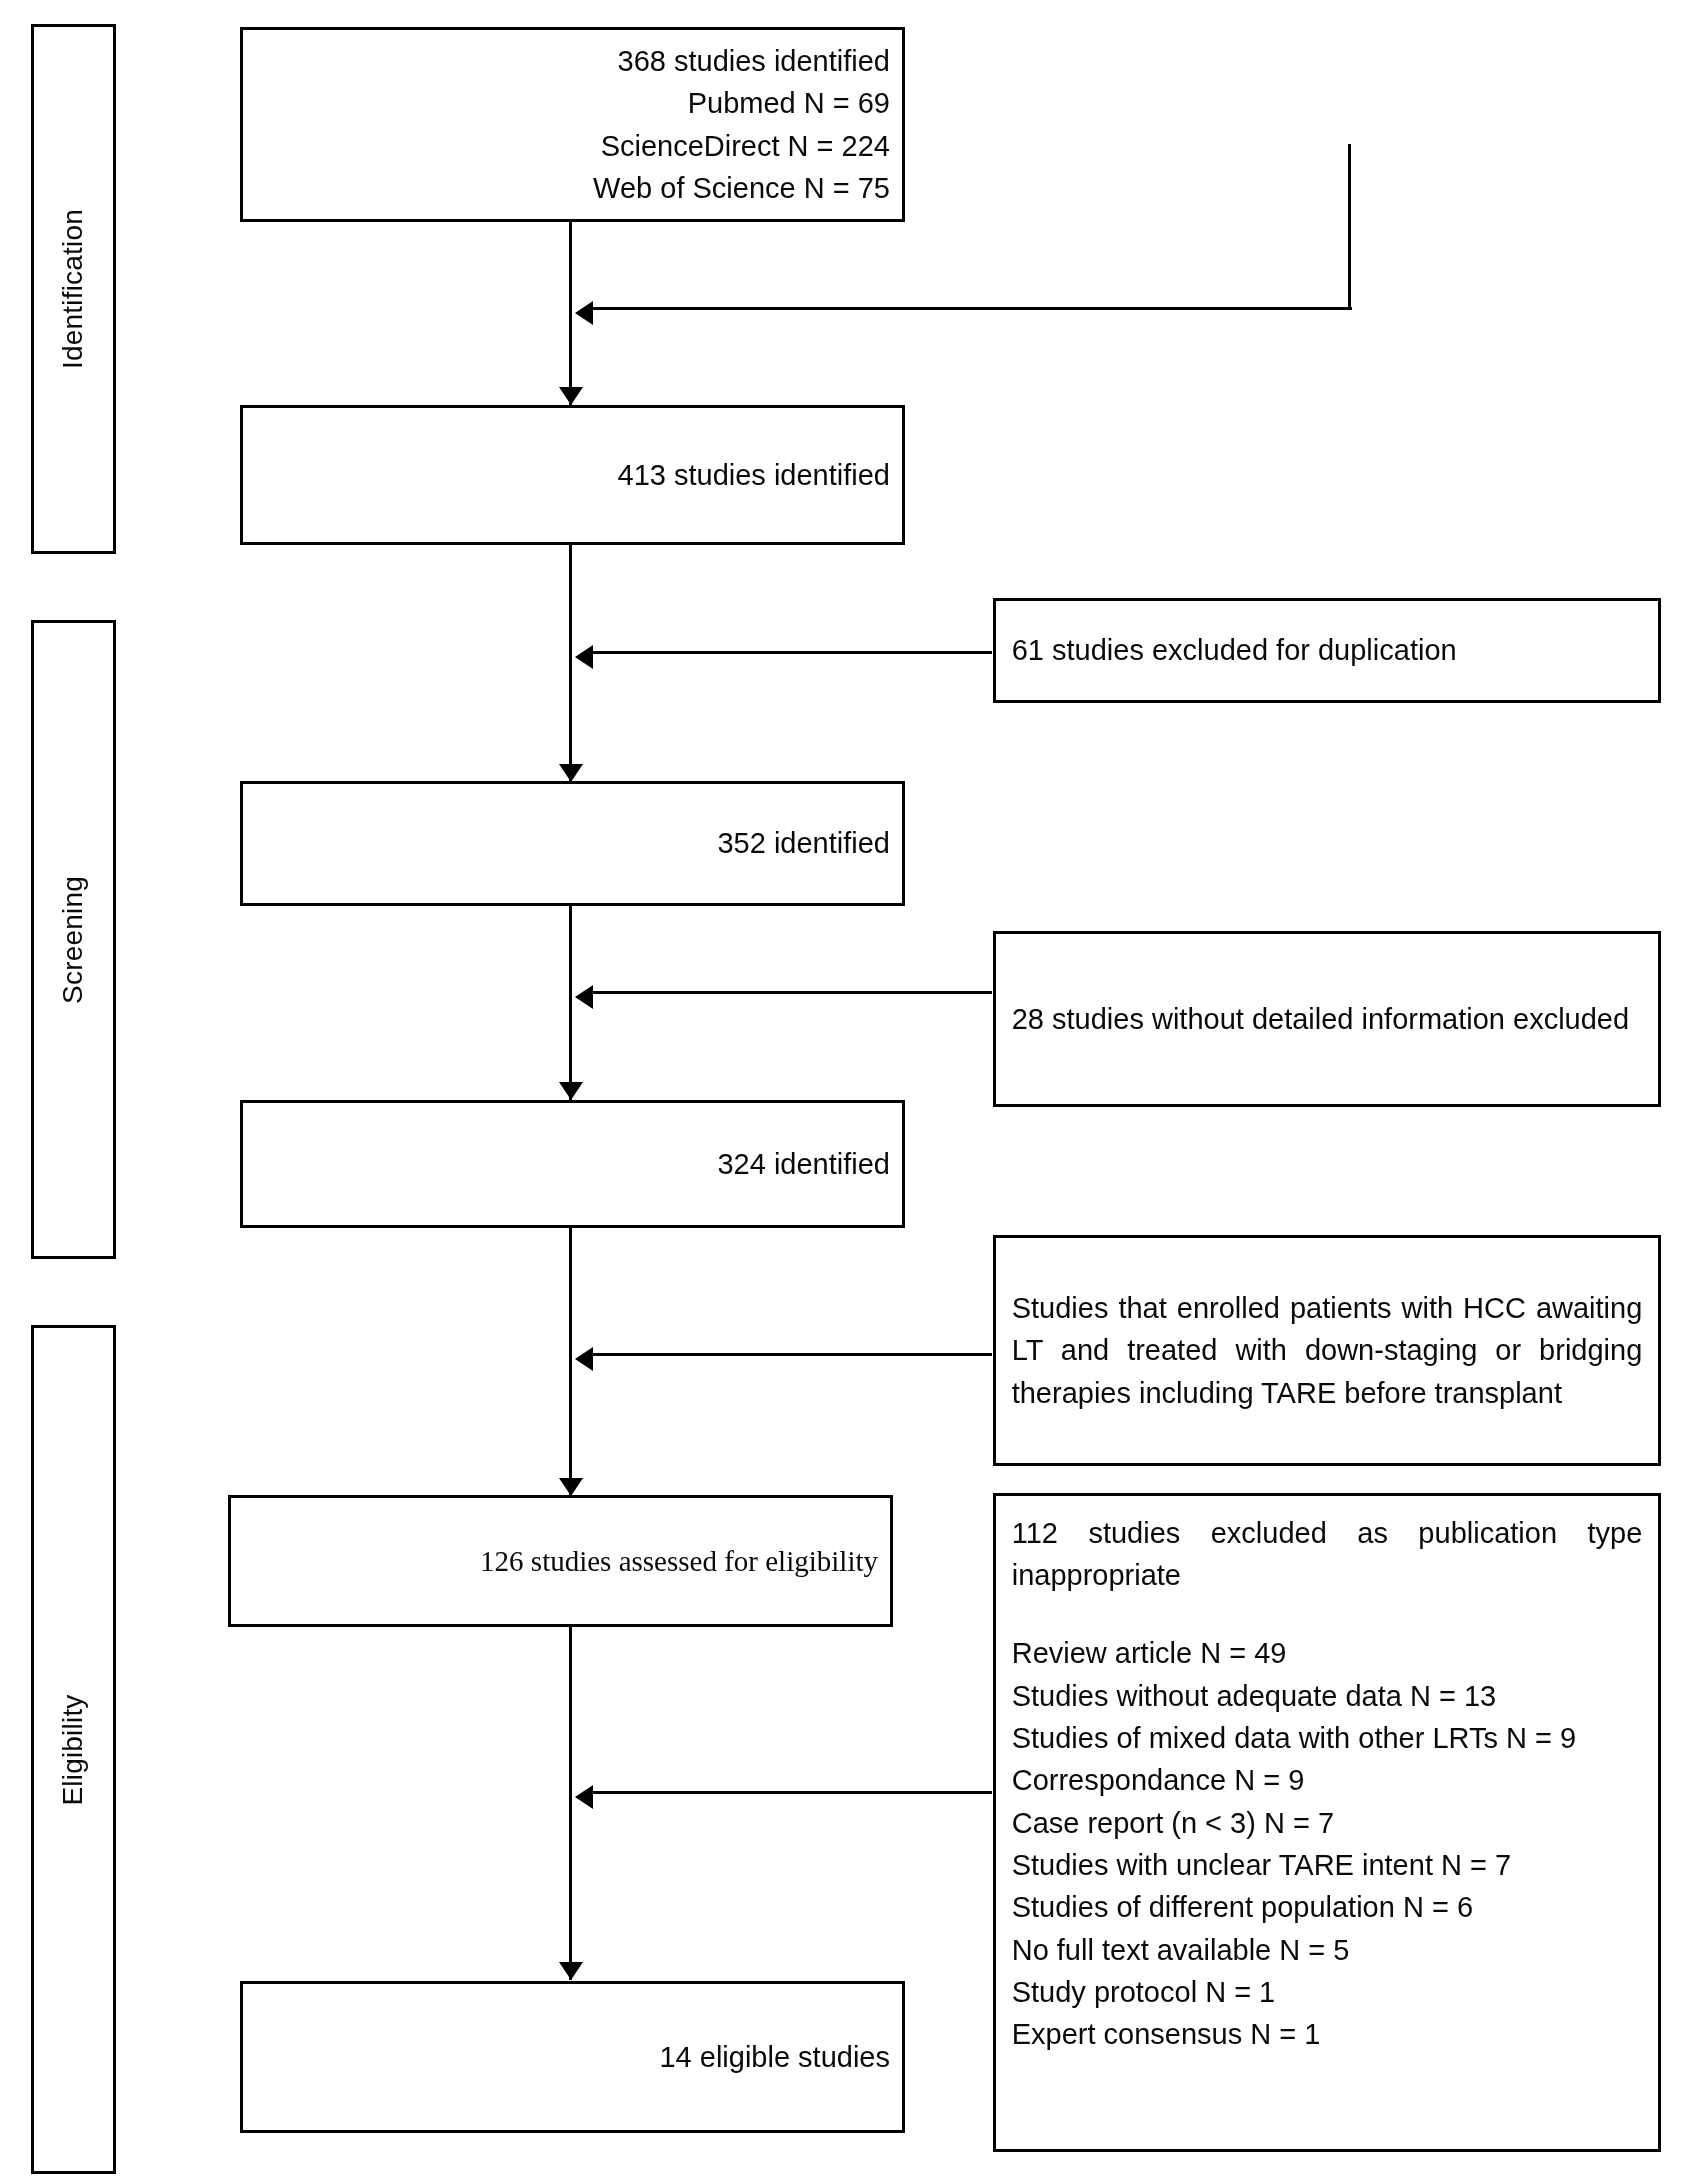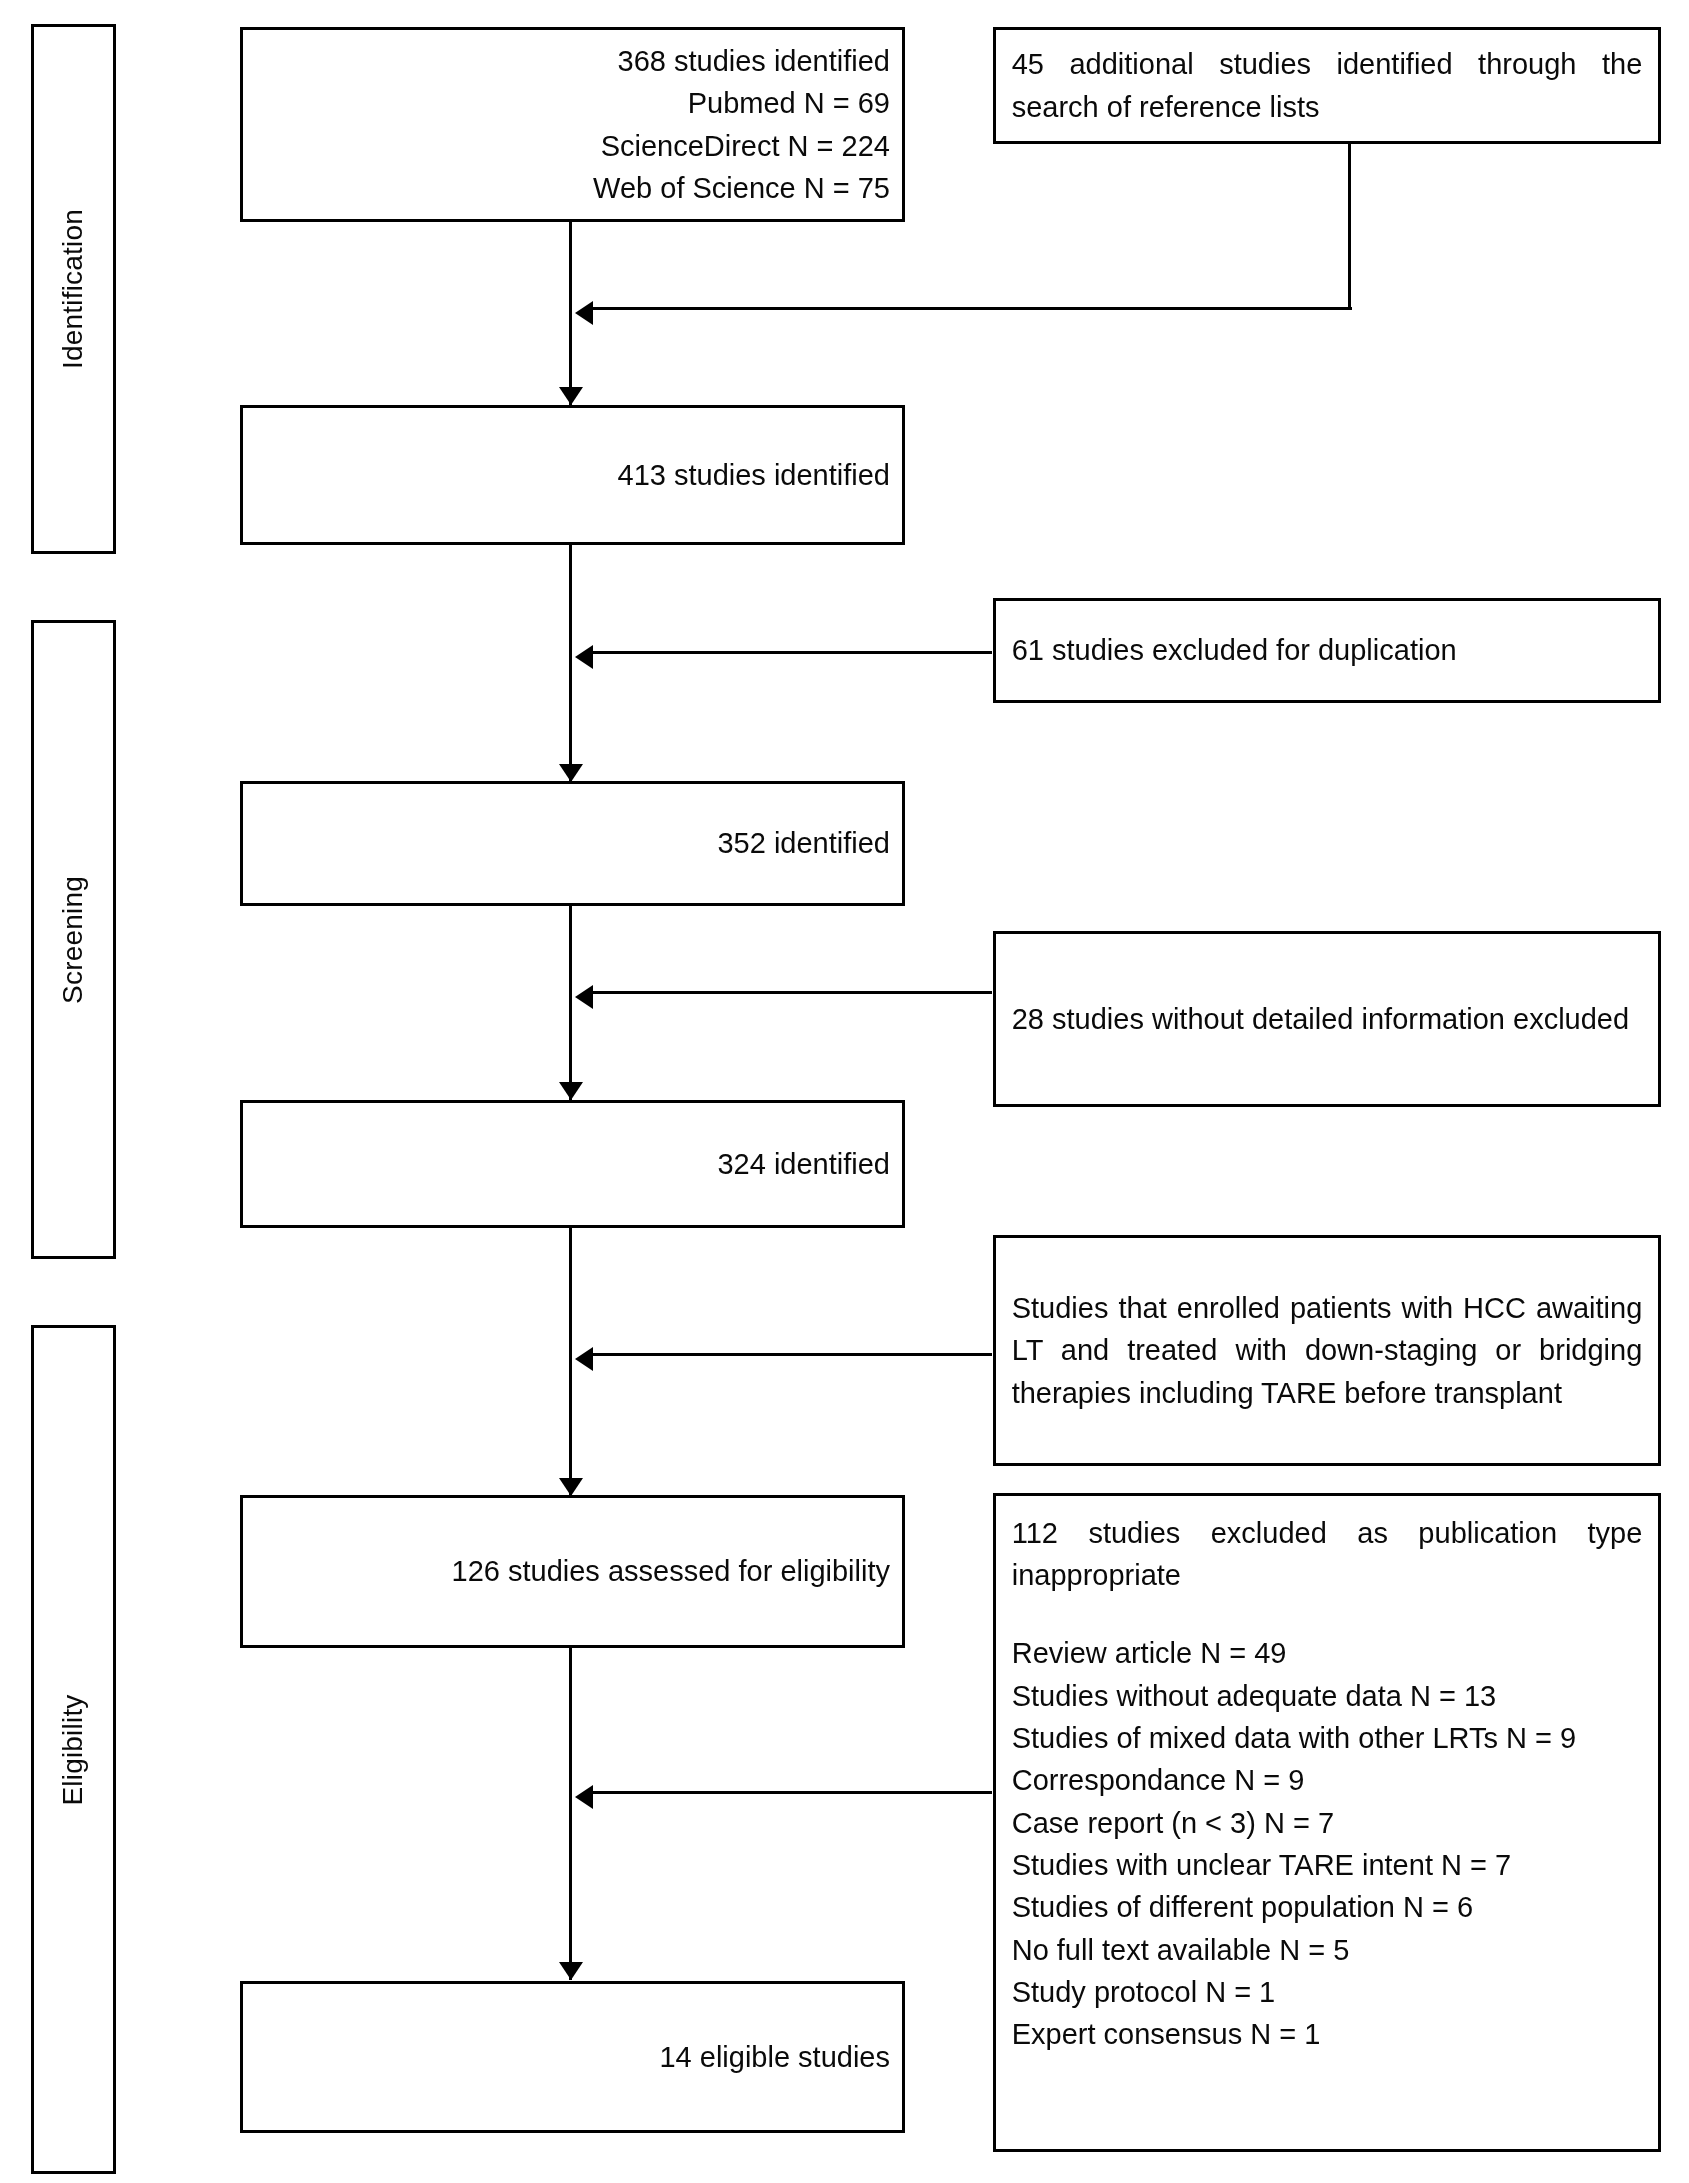--- a/index.html
+++ b/index.html
@@ -122,23 +122,20 @@
   <div class="hline" style="left:591px; top:1791px; width:401px;"></div>
   <div class="arrow-left" style="left:575px; top:1785px;"></div>
 
   <div class="box center" style="left:240px; top:27px; width:665px; height:195px;">
     <div class="txt">368 studies identified
 Pubmed N = 69
 ScienceDirect N = 224
 Web of Science N = 75</div>
   </div>
 
-  <div class="box justify" style="left:993px; top:27px; width:668px; height:117px;">
-    <div class="txt">45 additional studies identified through the search of  reference lists</div>
-  </div>
 
   <div class="box center" style="left:240px; top:405px; width:665px; height:140px;">
     <div class="txt">413 studies identified</div>
   </div>
 
   <div class="box left" style="left:993px; top:598px; width:668px; height:105px;">
     <div class="txt">61 studies excluded for duplication</div>
   </div>
 
   <div class="box center" style="left:240px; top:781px; width:665px; height:125px;padding-left:48px;">
@@ -150,21 +147,21 @@
   </div>
 
   <div class="box center" style="left:240px; top:1100px; width:665px; height:128px;">
     <div class="txt">324 identified</div>
   </div>
 
   <div class="box justify" style="left:993px; top:1235px; width:668px; height:231px;">
     <div class="txt">Studies that enrolled patients with HCC awaiting LT and treated with down-staging or bridging therapies including TARE before transplant</div>
   </div>
 
-  <div class="box center" style="left:240px; top:1495px; width:665px; height:153px;">
+  <div class="box center" style="left:228px; top:1495px; width:665px; height:132px;font-family:Liberation Serif, serif;">
     <div class="txt">126 studies assessed for eligibility</div>
   </div>
 
   <div class="box" style="left:993px; top:1493px; width:668px; height:659px; align-items:flex-start;">
     <div style="width:100%; padding:15.7px 15.7px 0 15.7px; box-sizing:border-box;">
       <div style="font-size:29px; line-height:1.46; text-align:justify; text-align-last:left; color:#0a0a0a;">112 studies excluded as publication type inappropriate</div>
       <div style="height:36px;"></div>
       <div id="excl-items" style="font-size:29px; line-height:1.46; color:#0a0a0a;">
           <div>Review article N = 49</div>
           <div>Studies without adequate data N = 13</div>

